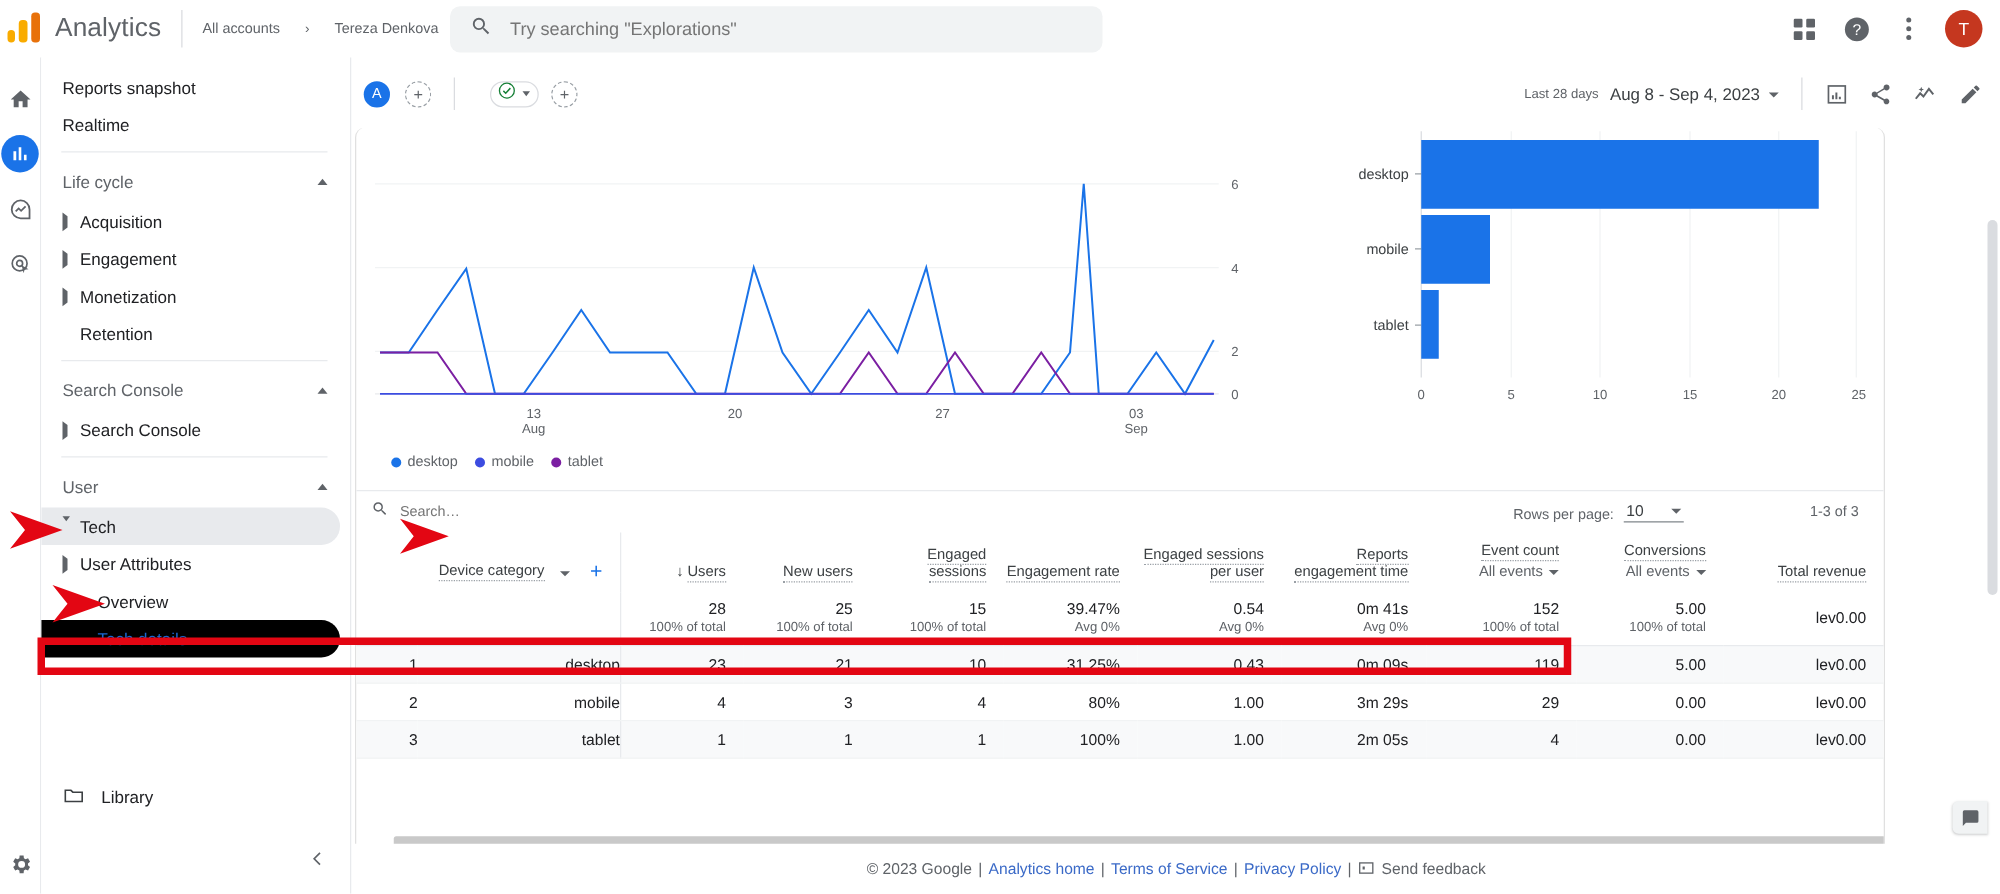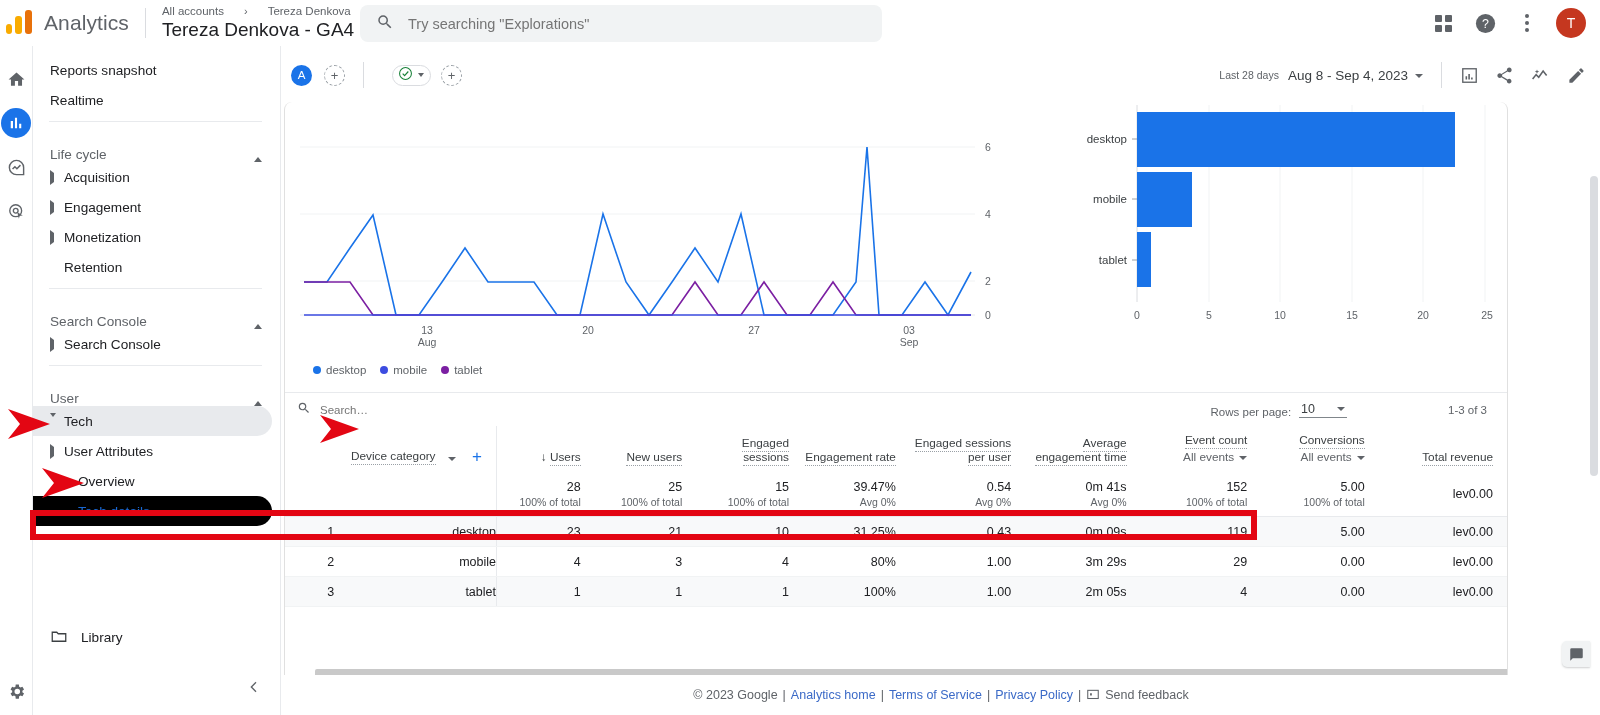--- a/index.html
+++ b/index.html
@@ -88,21 +88,21 @@
   .nav-item.plain { padding-left: 17px; }
   .nav-item .arrow { width: 14px; font-size: 8px; color: #5f6368; display:inline-block; }
   .nav-item .tri-right { border-left: 4px solid #5f6368; border-top: 3.5px solid transparent; border-bottom: 3.5px solid transparent; width:0;height:0; }
   .nav-item .tri-down  { border-top: 4px solid #5f6368; border-left: 3.5px solid transparent; border-right: 3.5px solid transparent; width:0;height:0; }
   .nav-item .lbl { margin-left: 0; }
   .nav-item.indent .lbl { margin-left: 0; }
   .nav-item.sel-grey { background: #e8eaed; }
   .nav-item.sel-blue { background: #000000; }
   .nav-item.sel-blue .lbl { color: #1967d2; }
   .nav-sec-head {
-    height: 34px; display: flex; align-items: flex-end; justify-content: space-between;
+    height: 34px; display: flex; align-items: center; justify-content: space-between;
     font-size: 13.6px; color: #5f6368; padding: 0 18px 0 17px; cursor: pointer;
   }
   .nav-divider { height: 1px; background: #e8eaed; margin: 6px 18px 6px 16px; }
   .chev-up { width:0;height:0; border-bottom: 5px solid #5f6368; border-left: 4px solid transparent; border-right: 4px solid transparent;}
   #library-row {
     position: absolute; left: 0; bottom: 62px; width: 248px; height: 32px;
     display: flex; align-items: center; padding-left: 17px; font-size: 13.6px; cursor: pointer;
   }
   #library-row .lbl { margin-left: 13px; }
   #collapse-btn {
@@ -258,24 +258,20 @@
       <i class="b2"></i>
       <i class="b3"></i>
   </div>
   <div id="analytics-word">Analytics</div>
   <div class="topdiv"></div>
   <div id="acct-block">
     <div id="breadcrumb">
       <span>All accounts</span>
       <span class="sep">›</span>
       <span>Tereza Denkova</span>
-    </div>
-    <div id="prop-name">
-      <span>Tereza Denkova - GA4</span>
-      <span class="caret">▼</span>
     </div>
   </div>
 
   <div id="searchbar">
     <span class="mag">
       <svg width="18" height="18" viewBox="0 0 24 24">
           <path fill="#5f6368" d="M15.5 14h-.79l-.28-.27A6.47 6.47 0 0016 9.5 6.5 6.5 0 109.5 16c1.61 0 3.09-.59 4.23-1.57l.27.28v.79l5 4.99L20.49 19l-4.99-5zm-6 0C7.01 14 5 11.99 5 9.5S7.01 5 9.5 5 14 7.01 14 9.5 11.99 14 9.5 14z"></path>
         </svg>
     </span>
     <input id="search-input" type="text" placeholder="Try searching &quot;Explorations&quot;" style="">
@@ -592,21 +588,21 @@
             <th style="padding-right:14px">
               <span class="hdr-underline">Engaged sessions</span>
             </th>
             <th style="padding-right:14px">
               <span class="hdr-underline">Engagement rate</span>
             </th>
             <th style="padding-right:14px">
               <span class="hdr-underline">Engaged sessions per user</span>
             </th>
             <th style="padding-right:14px">
-              <span class="hdr-underline">Average engagement time</span>
+              <span class="hdr-underline">Reports engagement time</span>
             </th>
             <th style="padding-right:14px">
               <span class="hdr-underline">Event count</span>
               <span class="subsel"><span>All events</span><span class="dd"></span></span>
             </th>
             <th style="padding-right:14px">
               <span class="hdr-underline">Conversions</span>
               <span class="subsel"><span>All events</span><span class="dd"></span></span>
             </th>
             <th style="padding-right:14px">

